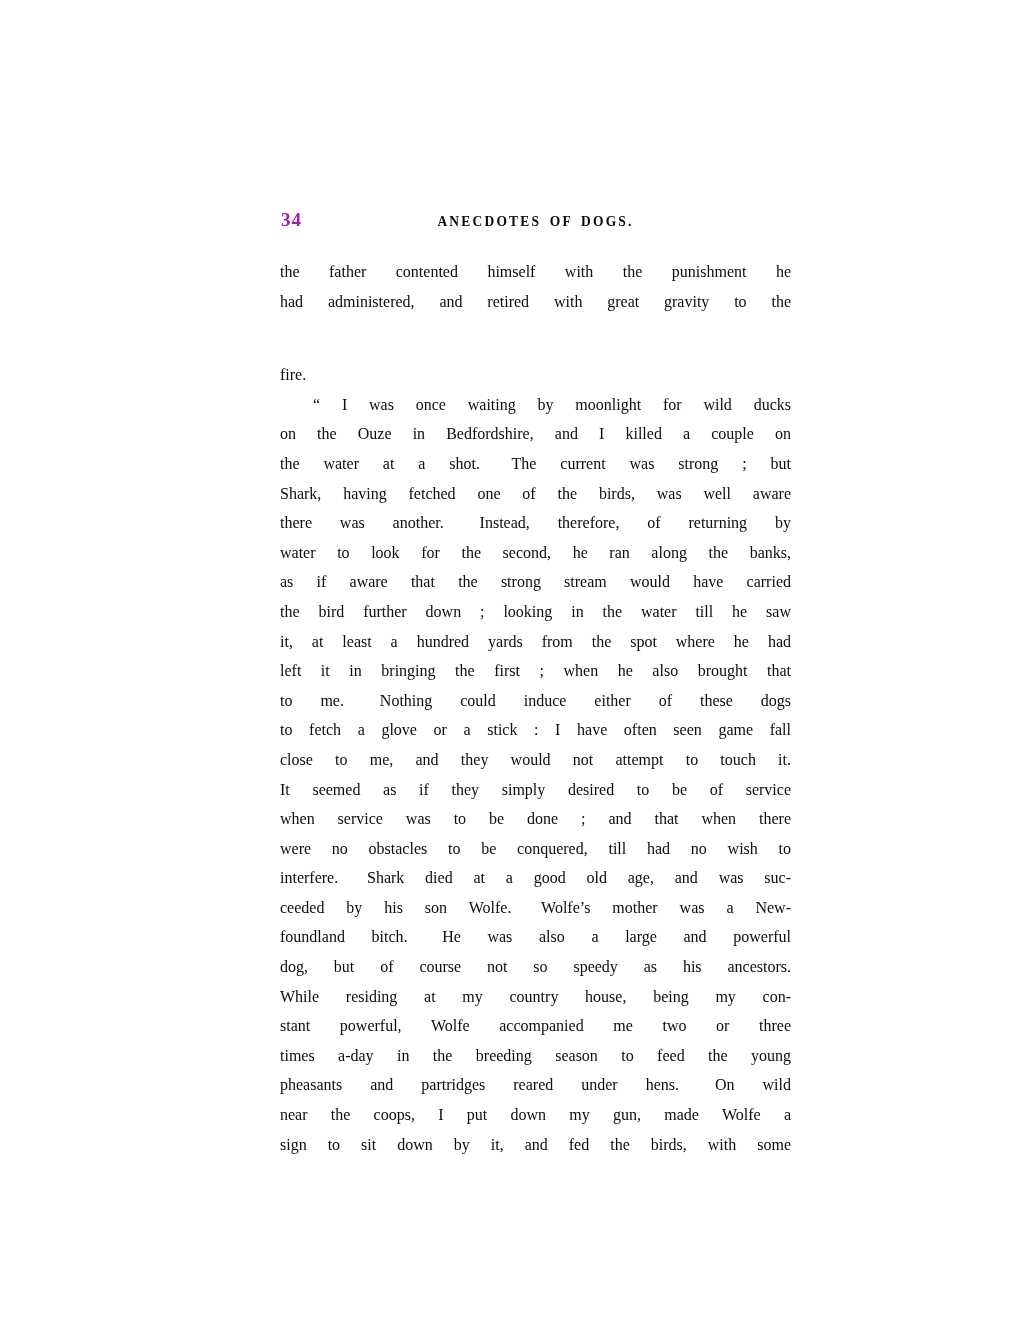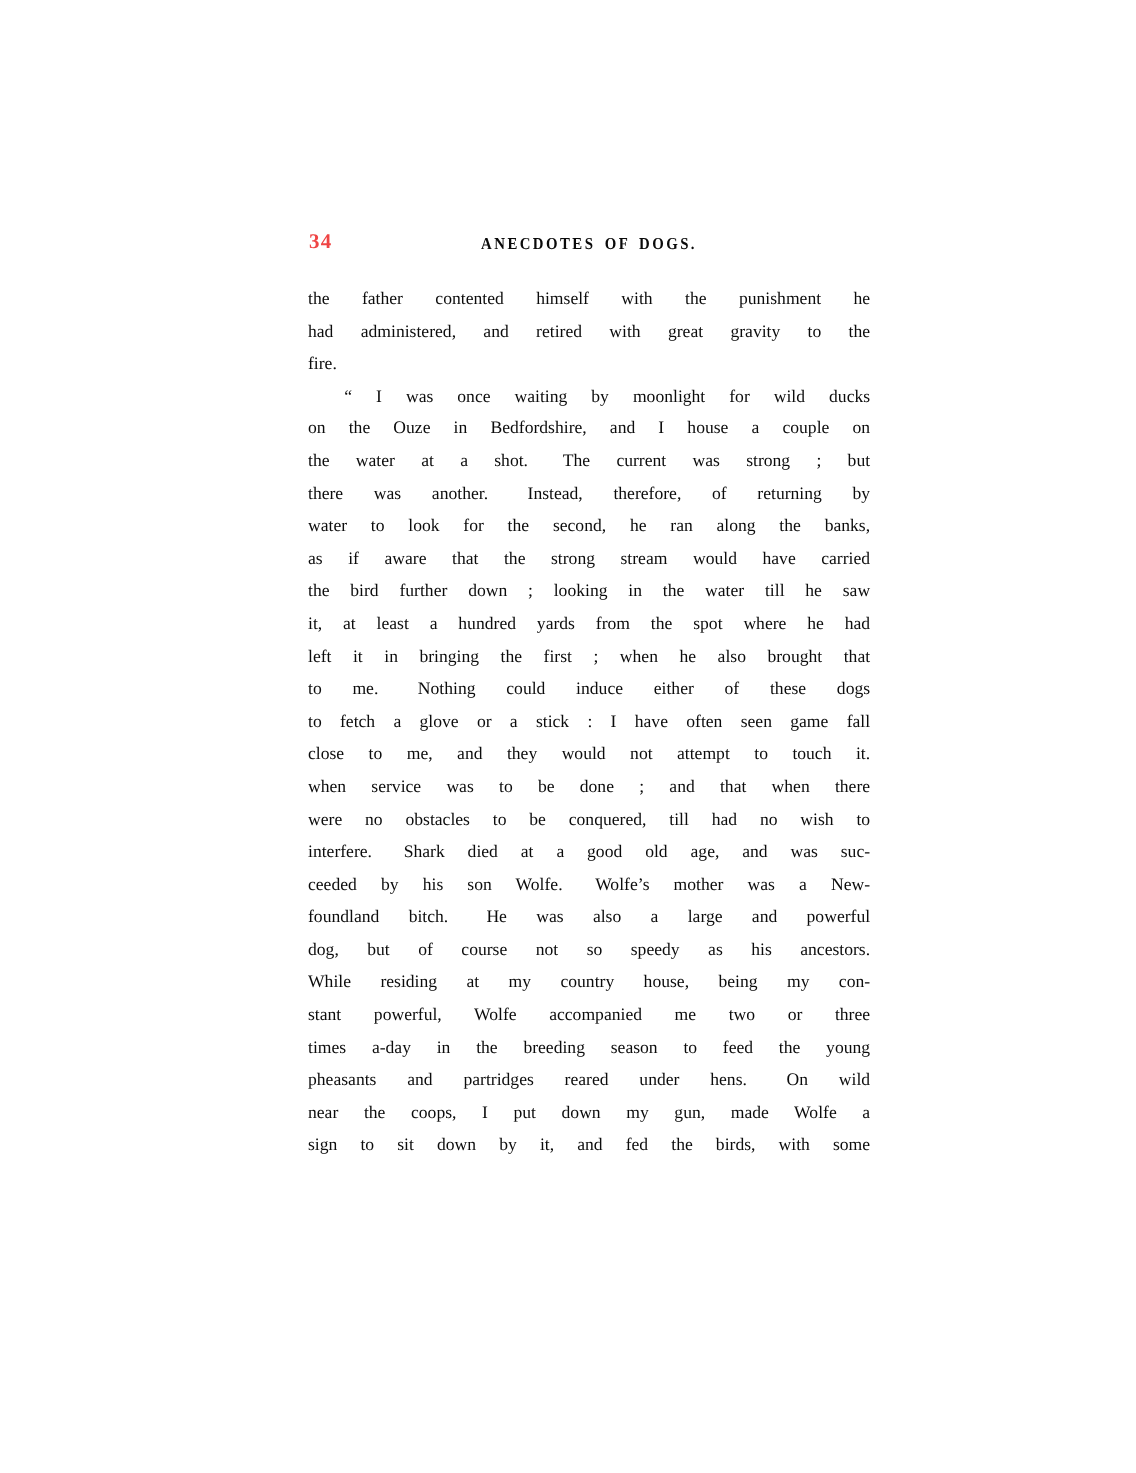--- a/index.html
+++ b/index.html
@@ -25,21 +25,21 @@
     position: relative;
     height: 24px;
   }
   .page-number {
     position: absolute;
     left: 1px;
     top: 0;
     font-size: 19px;
     font-weight: bold;
     letter-spacing: 1px;
-    color: #ef4444;
+    color: #a21caf;
   }
   .running-title {
     position: absolute;
     left: 0;
     right: 0;
     top: 4px;
     text-align: center;
     font-size: 13.5px;
     font-weight: bold;
     letter-spacing: 2.2px;
@@ -57,50 +57,53 @@
     height: 29.6px;
     line-height: 29.6px;
     text-align: justify;
     text-align-last: justify;
     white-space: nowrap;
     overflow: visible;
   }
   .line.short {
     text-align: right;
     text-align-last: left;
+    margin-top: 44px;
   }
   .line.indent {
     text-indent: 33px;
   }
 </style>
 </head>
 <body>
 
 <div class="scan-page">
   <div class="content">
     <div class="running-header">
       <span class="page-number">34</span>
       <span class="running-title">ANECDOTES OF DOGS.</span>
     </div>
     <div class="body-text">
         <div class="line">the father contented himself with the punishment he</div>
         <div class="line">had administered, and retired with great gravity to the</div>
         <div class="line short">fire.</div>
         <div class="line indent">“ I was once waiting by moonlight for wild ducks</div>
-        <div class="line">on the Ouze in Bedfordshire, and I house a couple on</div>
+        <div class="line">on the Ouze in Bedfordshire, and I killed a couple on</div>
         <div class="line">the water at a shot.  The current was strong ; but</div>
+        <div class="line">Shark, having fetched one of the birds, was well aware</div>
         <div class="line">there was another.  Instead, therefore, of returning by</div>
         <div class="line">water to look for the second, he ran along the banks,</div>
         <div class="line">as if aware that the strong stream would have carried</div>
         <div class="line">the bird further down ; looking in the water till he saw</div>
         <div class="line">it, at least a hundred yards from the spot where he had</div>
         <div class="line">left it in bringing the first ; when he also brought that</div>
         <div class="line">to me.  Nothing could induce either of these dogs</div>
         <div class="line">to fetch a glove or a stick : I have often seen game fall</div>
         <div class="line">close to me, and they would not attempt to touch it.</div>
+        <div class="line">It seemed as if they simply desired to be of service</div>
         <div class="line">when service was to be done ; and that when there</div>
         <div class="line">were no obstacles to be conquered, till had no wish to</div>
         <div class="line">interfere.  Shark died at a good old age, and was suc-</div>
         <div class="line">ceeded by his son Wolfe.  Wolfe’s mother was a New-</div>
         <div class="line">foundland bitch.  He was also a large and powerful</div>
         <div class="line">dog, but of course not so speedy as his ancestors.</div>
         <div class="line">While residing at my country house, being my con-</div>
         <div class="line">stant powerful, Wolfe accompanied me two or three</div>
         <div class="line">times a-day in the breeding season to feed the young</div>
         <div class="line">pheasants and partridges reared under hens.  On wild</div>

